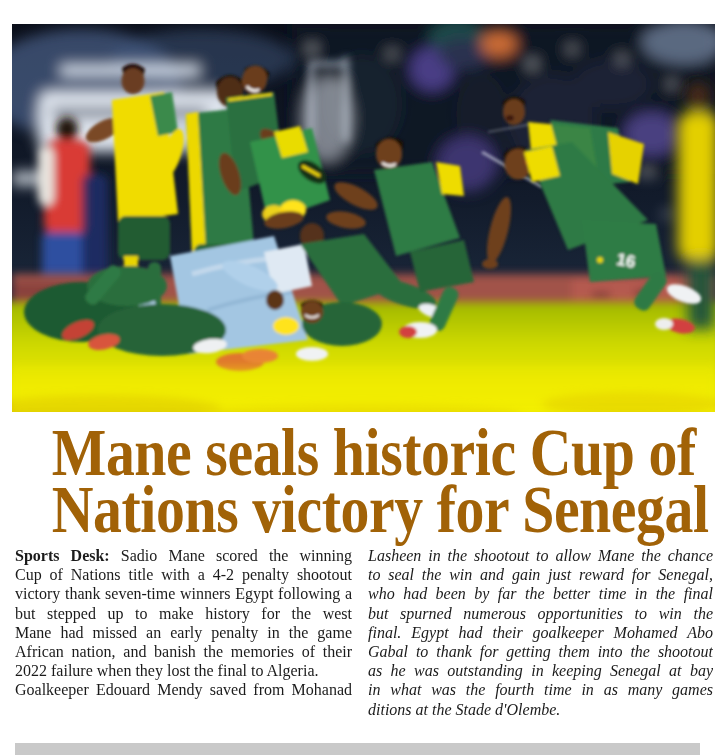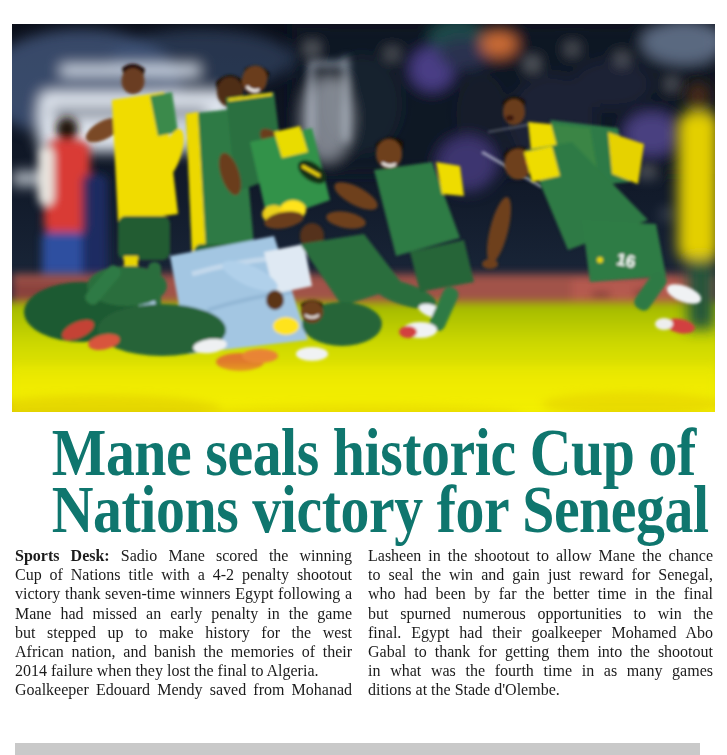--- a/index.html
+++ b/index.html
@@ -4,31 +4,31 @@
 <style>
   html,body{margin:0;padding:0;background:#ffffff;}
   .sheet{
     position:relative;width:727px;height:755px;background:#ffffff;
     overflow:hidden;font-family:"Liberation Serif",serif;
   }
   
   .photo{position:absolute;left:12px;top:24px;width:703px;height:388px;margin:0;}
   .photo svg{display:block;width:100%;height:100%;}
   
-  .headline{position:absolute;top:424px;left:0;width:690px;margin:0;text-align:center;color:#0f766e;}
+  .headline{position:absolute;top:424px;left:0;width:690px;margin:0;text-align:center;color:#a16207;}
   .hl{
     display:block;font-weight:bold;font-size:68px;line-height:57px;
     letter-spacing:-0.5px;white-space:nowrap;
     transform:scaleX(0.85);transform-origin:50% 50%;
   }
   
   .cols{position:absolute;top:546px;left:15px;display:flex;gap:16px;color:#1b1b1b;}
   .col{font-size:16px;line-height:19.2px;}
   .col.c1{width:337px;}
-  .col.c2{width:345px;}
+  .col.c2{width:345px;font-style:italic;}
   .bline{height:19.2px;overflow:hidden;text-align:justify;text-align-last:justify;white-space:normal;}
   .bline.noj{text-align-last:left;}
   .bline b{font-weight:bold;}
   
   .bottombar{position:absolute;left:15px;top:743px;width:685px;height:12px;background:#c9c9c9;}
 </style>
 </head>
 <body>
 
 <div class="sheet">
@@ -255,33 +255,34 @@
   <h1 class="headline">
     <span class="hl">Mane seals historic Cup of</span>
     <span class="hl">Nations victory for Senegal</span>
   </h1>
 
   <div class="cols">
     <div class="col c1">
         <div class="bline"><b>Sports Desk:</b> Sadio Mane scored the winning</div>
         <div class="bline">Cup of Nations title with a 4-2 penalty shootout</div>
         <div class="bline">victory thank seven-time winners Egypt following a</div>
+        <div class="bline">but stepped up to make history for the west</div>
         <div class="bline">Mane had missed an early penalty in the game</div>
-        <div class="bline">but stepped up to make history for the west</div>
         <div class="bline">African nation, and banish the memories of their</div>
-        <div class="bline noj">2014 failure when they lost the final to Algeria.</div>
+        <div class="bline noj">2022 failure when they lost the final to Algeria.</div>
         <div class="bline">Goalkeeper Edouard Mendy saved from Mohanad</div>
       </div>
     <div class="col c2">
         <div class="bline">Lasheen in the shootout to allow Mane the chance</div>
         <div class="bline">to seal the win and gain just reward for Senegal,</div>
         <div class="bline">who had been by far the better time in the final</div>
         <div class="bline">but spurned numerous opportunities to win the</div>
         <div class="bline">final. Egypt had their goalkeeper Mohamed Abo</div>
         <div class="bline">Gabal to thank for getting them into the shootout</div>
+        <div class="bline">as he was outstanding in keeping Senegal at bay</div>
         <div class="bline">in what was the fourth time in as many games</div>
         <div class="bline noj">ditions at the Stade d'Olembe.</div>
       </div>
   </div>
 
   <div class="bottombar" style="background: rgb(201, 201, 201);"></div>
 
 </div>
 
 </body></html>

